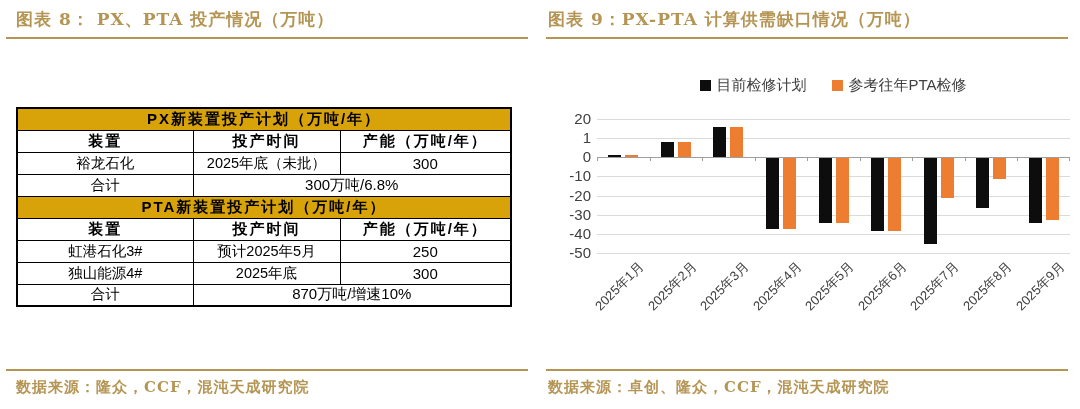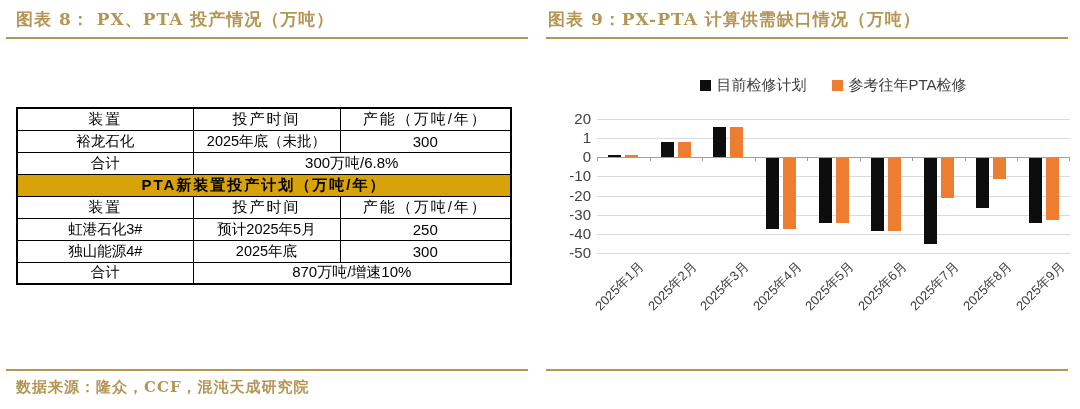--- a/index.html
+++ b/index.html
@@ -43,21 +43,21 @@
   table.cap-table col.c2 { width:147px; }
   table.cap-table col.c3 { width:171px; }
   table.cap-table td {
     border:1.5px solid var(--table-border,#000);
     height:22px; padding:0 2px; white-space:nowrap; overflow:hidden;
   }
   td.band {
     background:var(--table-band-bg,#D8A209);
     font-weight:bold; font-size:15px; letter-spacing:2px;
   }
-  td.colhead { font-weight:normal; font-size:15px; letter-spacing:2px; }
+  td.colhead { font-weight:bold; font-size:15px; letter-spacing:2px; }
   td.num { font-size:15px; }
 
   
   .legend {
     position:absolute; top:66px; left:57px; width:473px;
     display:flex; justify-content:center; gap:26px;
     font-size:15px; color:#3f3f3f; white-space:nowrap;
   }
   .legend-item { display:flex; align-items:center; gap:5px;margin-top:10px; }
   .legend-swatch { width:11px; height:11px; display:inline-block; }
@@ -95,20 +95,23 @@
     <div class="fig-title">图表 8：  PX、PTA 投产情况（万吨）</div>
     <div class="title-rule"></div>
 
     <table class="cap-table">
       <colgroup>
           <col class="c1">
           <col class="c2">
           <col class="c3">
         </colgroup>
       <tbody>
+        <tr>
+          <td class="band" colspan="3">PX新装置投产计划（万吨/年）</td>
+        </tr>
         <tr>
           <td class="colhead">装置</td>
           <td class="colhead">投产时间</td>
           <td class="colhead">产能（万吨/年）</td>
         </tr>
         <tr>
           <td>裕龙石化</td>
           <td>2025年底（未批）</td>
           <td class="num">300</td>
         </tr>
@@ -209,14 +212,15 @@
         <div class="xlabel" style="right: 329.6px; top: 139px;">2025年3月</div>
         <div class="xlabel" style="right: 277.1px; top: 139px;">2025年4月</div>
         <div class="xlabel" style="right: 224.5px; top: 139px;">2025年5月</div>
         <div class="xlabel" style="right: 171.9px; top: 139px;">2025年6月</div>
         <div class="xlabel" style="right: 119.4px; top: 139px;">2025年7月</div>
         <div class="xlabel" style="right: 66.8px; top: 139px;">2025年8月</div>
         <div class="xlabel" style="right: 14.3px; top: 139px;">2025年9月</div>
       </div>
 
     <div class="src-rule"></div>
+    <div class="source">数据来源：卓创、隆众，CCF，混沌天成研究院</div>
   </div>
 </div>
 
 </body></html>

